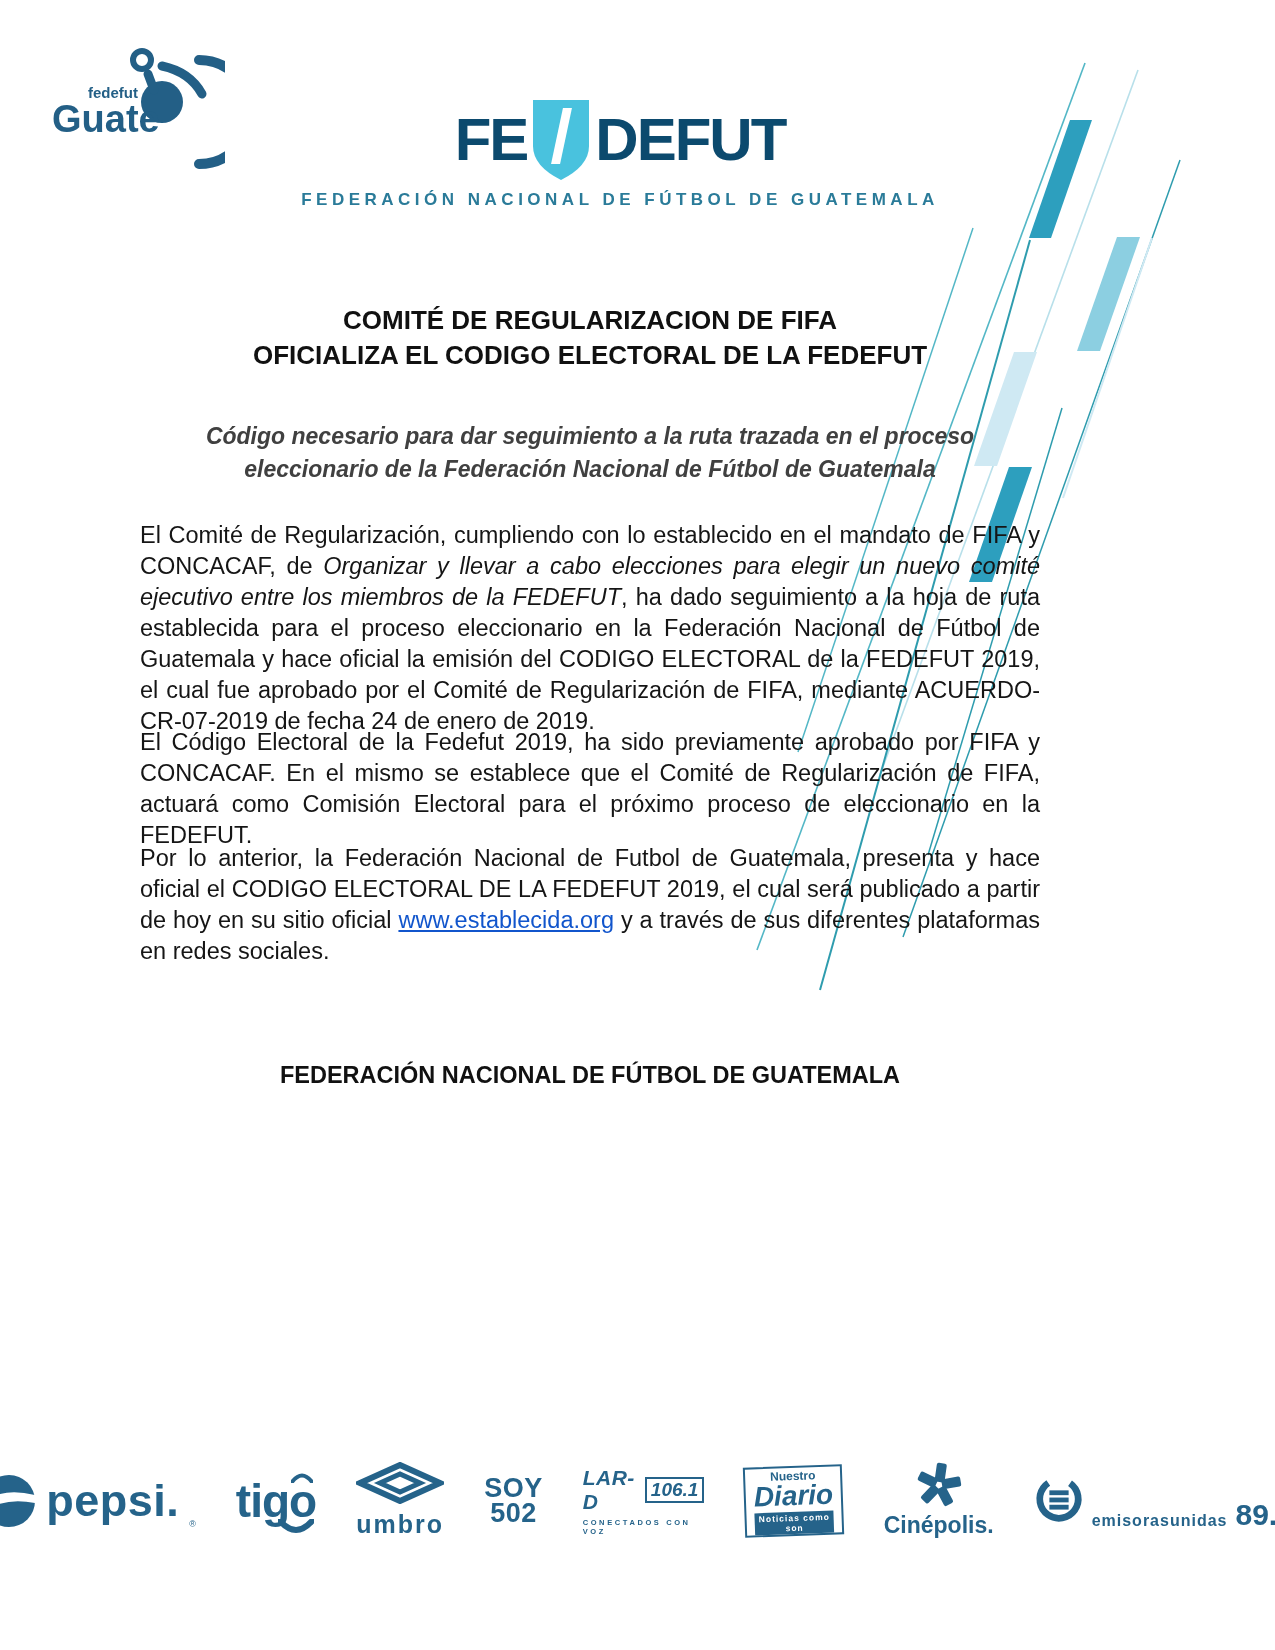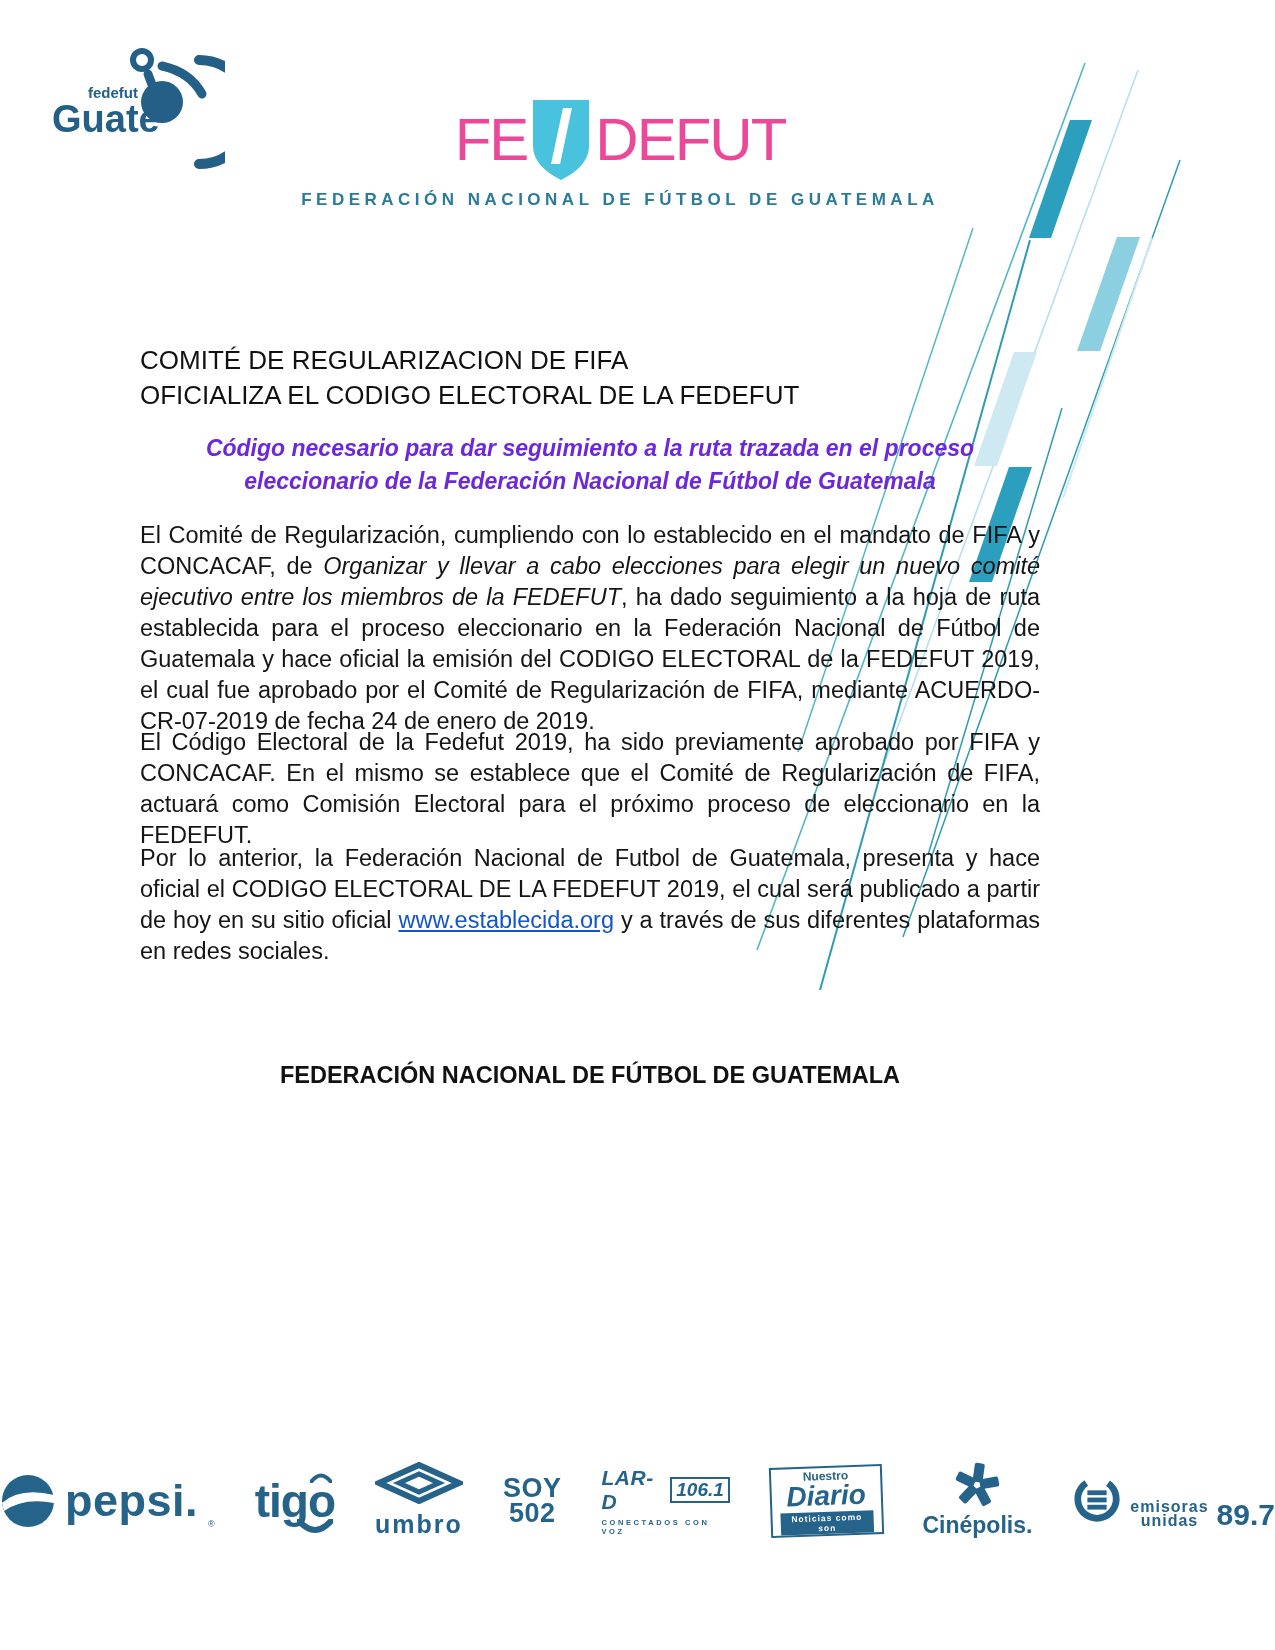--- a/index.html
+++ b/index.html
@@ -9,32 +9,32 @@
     font-family:"Liberation Sans", sans-serif; color:#1a1a1a;
   }
   .decor { position:absolute; inset:0; z-index:0; }
   .content { position:absolute; inset:0; z-index:1; }
 
   
   .guate-logo { position:absolute; left:50px; top:32px; width:175px; height:150px; }
   .fedefut-logo { position:absolute; left:0; top:100px; width:1240px; text-align:center; }
   .fedefut-word { display:inline-flex; align-items:center; justify-content:center; gap:4px; }
   .fedefut-word .wm {
-    font-size:60px; font-weight:400; letter-spacing:-2px; color:#ec4899; line-height:80px;
+    font-size:60px; font-weight:700; letter-spacing:-2px; color:#0c4a6e; line-height:80px;
   }
   .fedefut-shield { width:56px; height:80px; margin:0 2px; }
   .fedefut-tagline {
     margin-top:10px; font-size:17px; font-weight:600; letter-spacing:4.5px;
     color:#2a7b99; white-space:nowrap;
   }
 
   
   .col { position:absolute; left:140px; width:900px; }
-  .doc-title { top:303px; font-size:26px; font-weight:400; line-height:35px; color:#111;margin-top:40px; }
-  .doc-subtitle { top:432px; text-align:center; font-size:23px; font-weight:700; font-style:italic; line-height:33px; color:#6d28d9; }
+  .doc-title { top:303px; text-align:center; font-size:26px; font-weight:700; line-height:35px; color:#111; }
+  .doc-subtitle { top:420px; text-align:center; font-size:23px; font-weight:700; font-style:italic; line-height:33px; color:#404040; }
   .para { font-size:23.5px; line-height:31px; text-align:justify; color:#151515; }
   .p1 { top:520px; }
   .p2 { top:727px; }
   .p3 { top:843px; }
   .it { font-style:italic; }
   .doc-link { color:#1155cc; text-decoration:underline; cursor:pointer; }
   .closing { text-align:center; font-weight:700; font-size:23.5px; color:#111; }
   .closing1 { top:1062px; }
   .closing2 { top:1112px; }
 
@@ -57,21 +57,21 @@
   .lard-row { display:flex; align-items:center; gap:10px; font-style:italic; }
   .lard-name { font-size:21px; font-weight:900; letter-spacing:0.5px; }
   .lard-freq { font-size:19px; font-weight:800; border:2px solid #25638a; padding:0 4px;font-style:italic; }
   .lard-tag { font-size:7.5px; letter-spacing:2.6px; margin-top:4px; font-weight:600; }
   .diario-box { border:2.5px solid #25638a; transform:rotate(-2deg); padding:2px 8px 0 8px; text-align:center; }
   .diario-top { font-size:12px; font-weight:800; line-height:12px; }
   .diario-main { font-size:28px; font-weight:900; font-style:italic; line-height:28px; }
   .diario-bar { background:#25638a; color:#fff; font-size:8.5px; font-weight:700; letter-spacing:1px; padding:1px 4px; margin-top:2px; }
   .cine-word { font-size:23px; font-weight:800; margin-top:4px; }
   .emisoras { flex-direction:row; gap:8px; align-items:flex-end; }
-  .emisoras-stack { display:flex; flex-direction:column; line-height:14px; font-size:16px; font-weight:700; letter-spacing:1px; text-align:center; }
+  .emisoras-stack { display:flex; line-height:14px; font-size:16px; font-weight:700; letter-spacing:1px; text-align:right; }
   .emisoras-num { font-size:30px; font-weight:800; line-height:26px; }
   .emisoras-icon-wrap { align-self:center; }
 </style>
 </head>
 <body>
 
 <div class="page">
 
   <svg class="decor" viewBox="0 0 1275 1650">
     <line x1="1085" y1="63" x2="757" y2="950" stroke="#53b7c6" stroke-width="1.6"></line>

